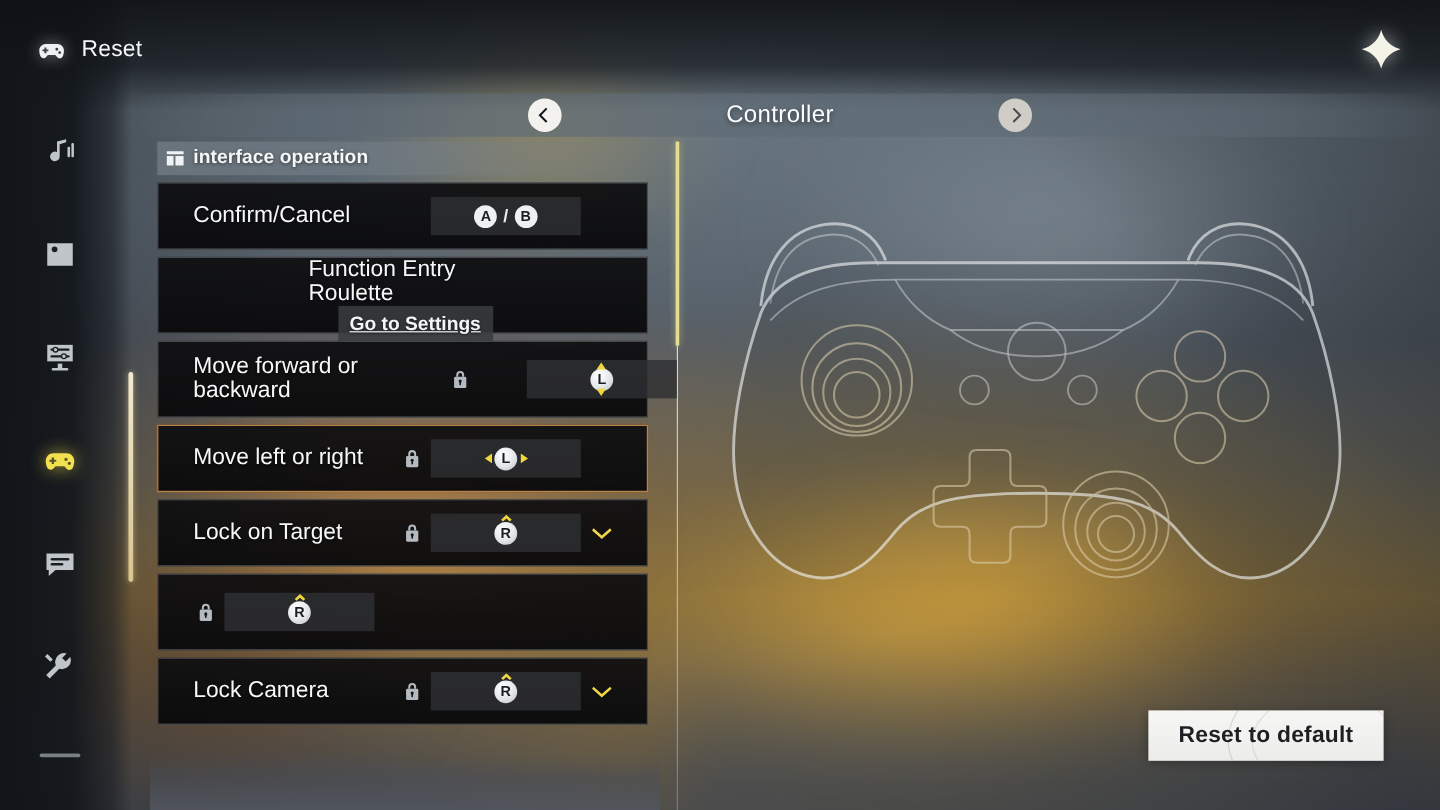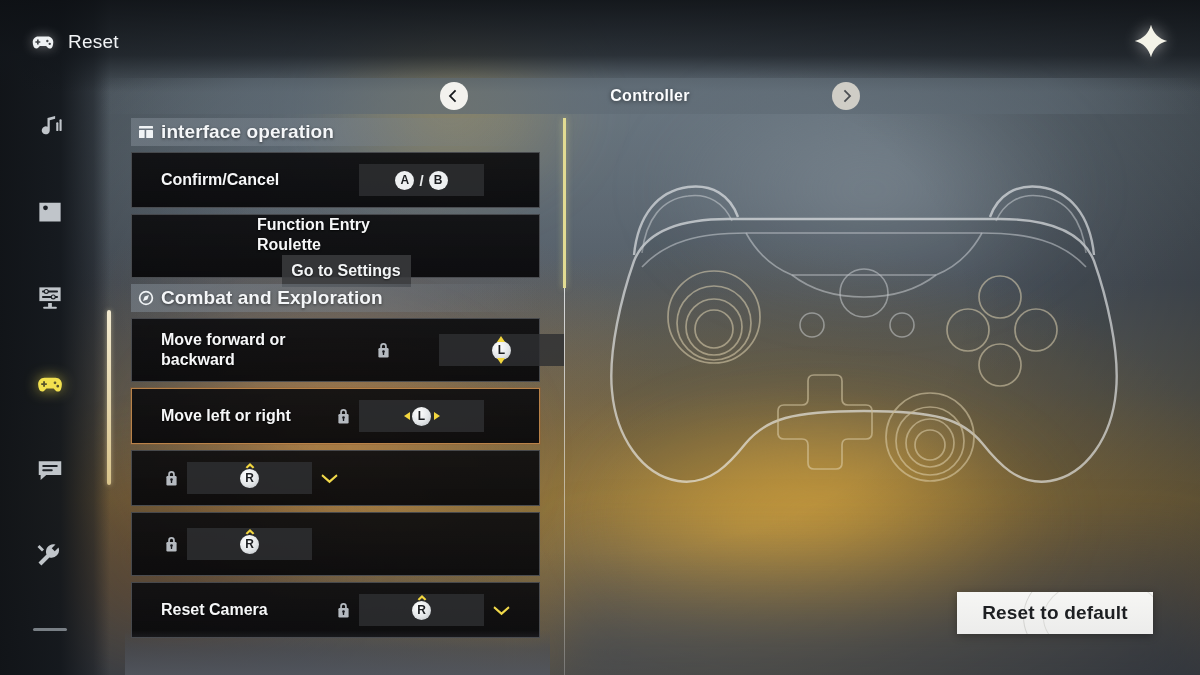--- a/index.html
+++ b/index.html
@@ -78,51 +78,51 @@
     display:flex; align-items:center; justify-content:center;
   }
   .nav-row { display:flex; align-items:center; gap:0; position:relative; width:420px; justify-content:center; }
   .navbtn { width:28px; height:28px; border-radius:50%; display:flex; align-items:center; justify-content:center;
             cursor:pointer; position:absolute; }
   .navbtn.left  { left:0;  background:#f3f2ee; }
   .navbtn.right { right:0; background:#cfcdc6; }
   .navbtn svg { width:14px; height:14px; display:block; }
   .navbtn.left svg  { fill:#15181c; }
   .navbtn.right svg { fill:#4a4d51; }
-  #headerbar .h-title { color:#fbfcfd; font-size:16px; font-weight:700; letter-spacing:.3px;
+  #headerbar .h-title { color:#fbfcfd; font-size:20px; font-weight:400; letter-spacing:.3px;
                         text-shadow:0 1px 4px rgba(0,0,0,.5); }
 
   
   #listpanel { position:absolute; left:131px; top:118px; width:409px; height:557px; z-index:5; }
   .sect-head {
     position:relative; height:28px; display:flex; align-items:center; gap:7px;
     background:linear-gradient(90deg, rgba(128,138,148,.55) 0%, rgba(120,130,140,.42) 55%, rgba(118,128,138,.0) 100%);
     padding-left:7px; margin-bottom:6px;
   }
   .sect-head svg { width:16px; height:16px; display:block; fill:#f0f3f5; }
-  .sect-head span { color:#f4f6f8; font-size:19px; font-weight:600; letter-spacing:.1px;
+  .sect-head span { color:#f4f6f8; font-size:16px; font-weight:600; letter-spacing:.1px;
                     text-shadow:0 1px 3px rgba(0,0,0,.55); }
 
   .krow {
     position:relative; width:409px; margin-bottom:6px;
     background:linear-gradient(180deg, rgba(14,14,16,.93), rgba(9,9,11,.95));
     border:1px solid rgba(150,155,162,.42);
     display:flex; align-items:center; padding:0 14px 0 29px;
   }
   .krow.sel { border-color:rgba(214,150,84,.85); box-shadow:0 0 0 1px rgba(150,98,48,.35); }
-  .krow .kname { color:#f6f7f8; font-size:16px; font-weight:700; line-height:20px;
+  .krow .kname { color:#f6f7f8; font-size:19px; font-weight:400; line-height:20px;
                  text-shadow:0 1px 2px rgba(0,0,0,.7); flex:0 0 auto; width:172px; }
   .krow .klock { width:20px; flex:0 0 auto; display:flex; align-items:center; justify-content:center; }
   .krow .klock svg { width:13px; height:16px; display:block; fill:#b5bac0; }
   .kbind {
     flex:0 0 auto; width:125px; height:32px; margin-left:6px;
     background:rgba(46,47,50,.82); display:flex; align-items:center; justify-content:center; gap:5px;
   }
   .kbind.wide { width:129px; background:rgba(58,59,62,.86); }
-  .kbind .txt { color:#f3f5f6; font-size:16px; font-weight:700; text-shadow:0 1px 2px rgba(0,0,0,.6); }
+  .kbind .txt { color:#f3f5f6; font-size:16px; font-weight:700; text-shadow:0 1px 2px rgba(0,0,0,.6);text-decoration:underline; }
   .kchev { flex:0 0 auto; width:26px; display:flex; align-items:center; justify-content:center; margin-left:4px; }
   .kchev svg { width:17px; height:12px; display:block; fill:#f0d84a; }
   .krow .slash { color:#e9ebec; font-size:15px; font-weight:600; }
 
   .gbtn { width:19px; height:19px; border-radius:50%; background:#eef0f1;
           display:inline-flex; align-items:center; justify-content:center;
           color:#1b1d20; font-size:12px; font-weight:700; line-height:1; }
   .stickwrap { position:relative; width:40px; height:26px; display:flex; align-items:center; justify-content:center; }
   .stickwrap .sc { width:19px; height:19px; border-radius:50%;
                    background:radial-gradient(circle at 38% 32%, #ffffff 0%, #e3e6e8 55%, #b9bec3 100%);
@@ -366,29 +366,20 @@
       <div class="kchev"></div>
     </div>
     <div class="krow" style="height: 64px; flex-direction: column;">
       <div class="kname">Function Entry Roulette</div>
       <div class="klock"></div>
       <div class="kbind wide">
         <span class="txt">Go to Settings</span>
       </div>
       <div class="kchev"></div>
     </div>
-    <div class="sect-head">
-      <span>
-        <svg viewBox="0 0 16 16">
-          <path d="M8 .8A7.2 7.2 0 108 15.2 7.2 7.2 0 008 .8zm0 1.7a5.5 5.5 0 110 11 5.5 5.5 0 010-11z"></path>
-          <path d="M11 5L6.6 6.6 5 11l4.4-1.6z"></path>
-        </svg>
-      </span>
-      <span>Combat and Exploration</span>
-    </div>
     <div class="krow" style="height: 64px; gap: 40px;">
       <div class="kname">Move forward or backward</div>
       <div class="klock">
         <svg viewBox="0 0 13 16">
           <path d="M3.2 6V4.4a3.3 3.3 0 016.6 0V6h-1.7V4.4a1.6 1.6 0 10-3.2 0V6z"></path>
           <rect x="1.4" y="6" width="10.2" height="9.4" rx="1.2"></rect>
           <circle cx="6.5" cy="9.6" r="1.3" fill="#15161a"></circle>
           <rect x="5.8" y="10.2" width="1.4" height="2.8" rx=".6" fill="#15161a"></rect>
         </svg>
       </div>
@@ -414,20 +405,21 @@
       <div class="kbind">
         <span class="stickwrap">
           <span class="sc">L</span>
           <i class="ar lf"></i>
           <i class="ar rt"></i>
         </span>
       </div>
       <div class="kchev"></div>
     </div>
     <div class="krow" style="height: 56px;">
+      <div class="kname">Lock on Target</div>
       <div class="klock">
         <svg viewBox="0 0 13 16">
           <path d="M3.2 6V4.4a3.3 3.3 0 016.6 0V6h-1.7V4.4a1.6 1.6 0 10-3.2 0V6z"></path>
           <rect x="1.4" y="6" width="10.2" height="9.4" rx="1.2"></rect>
           <circle cx="6.5" cy="9.6" r="1.3" fill="#15161a"></circle>
           <rect x="5.8" y="10.2" width="1.4" height="2.8" rx=".6" fill="#15161a"></rect>
         </svg>
       </div>
       <div class="kbind">
         <span class="stickwrap">
@@ -460,21 +452,21 @@
           <span class="press">
             <svg viewBox="0 0 10 7">
               <path d="M5 0l4.4 4.2-1.6 1.4L5 3.1 2.2 5.6.6 4.2z"></path>
             </svg>
           </span>
         </span>
       </div>
       <div class="kchev"></div>
     </div>
     <div class="krow" style="height: 56px;">
-      <div class="kname">Reset Camera</div>
+      <div class="kname">Lock Camera</div>
       <div class="klock">
         <svg viewBox="0 0 13 16">
           <path d="M3.2 6V4.4a3.3 3.3 0 016.6 0V6h-1.7V4.4a1.6 1.6 0 10-3.2 0V6z"></path>
           <rect x="1.4" y="6" width="10.2" height="9.4" rx="1.2"></rect>
           <circle cx="6.5" cy="9.6" r="1.3" fill="#15161a"></circle>
           <rect x="5.8" y="10.2" width="1.4" height="2.8" rx=".6" fill="#15161a"></rect>
         </svg>
       </div>
       <div class="kbind">
         <span class="stickwrap">

